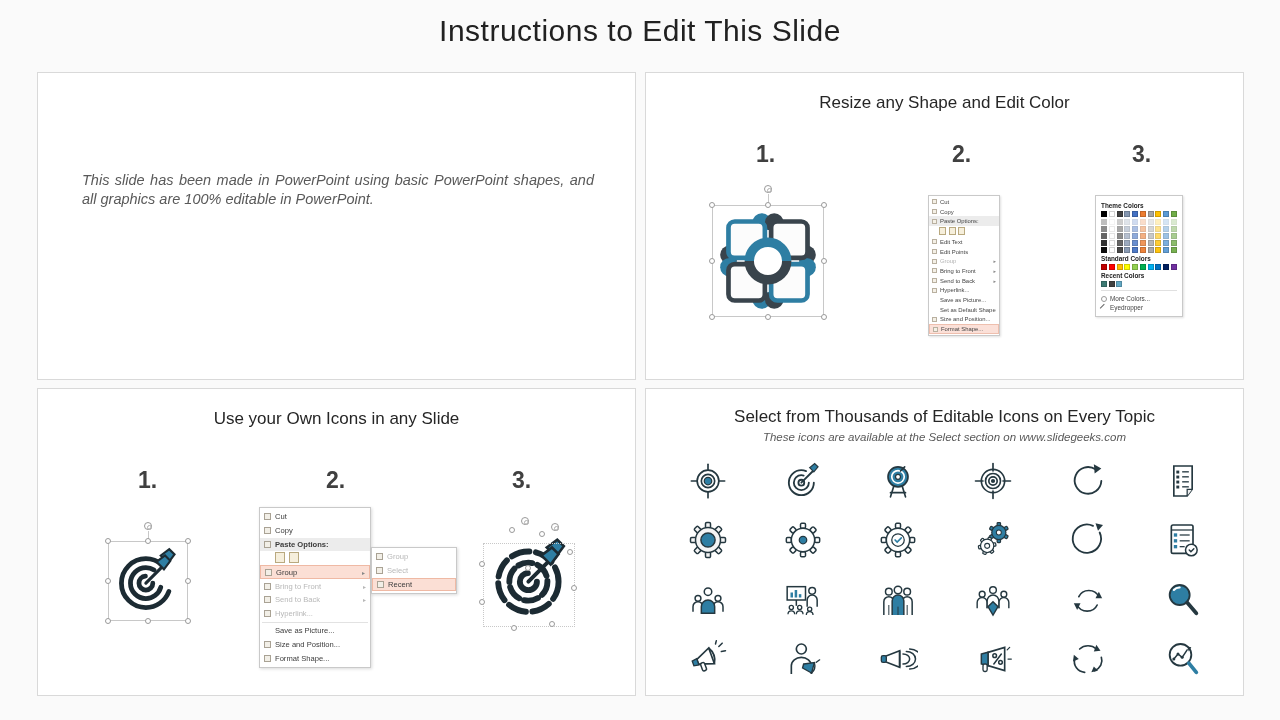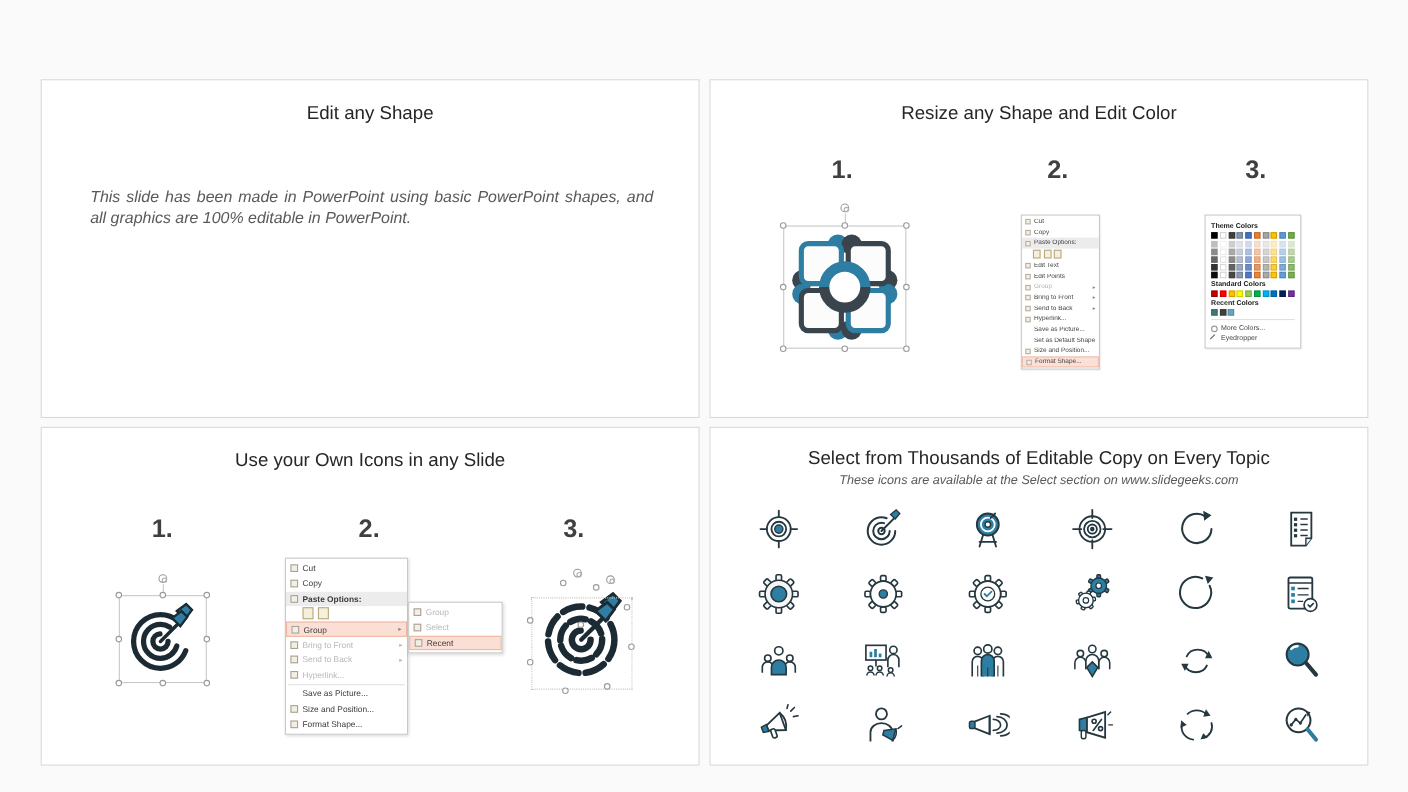--- a/index.html
+++ b/index.html
@@ -84,23 +84,23 @@
   #subtitle4 { position:absolute; top:42px; left:0; width:100%; text-align:center;
     font-size:11.5px; font-style:italic; color:#595959; }
 
   svg { display:block; }
 </style>
 </head>
 <body>
 
 <div id="stage">
 
+  <div id="main-title">Instructions to Edit This Slide</div>
 
   <div class="panel" id="p1">
-    <div class="panel-title">Edit any Shape</div>
     <div class="para" id="para1">This slide has been made in PowerPoint using basic PowerPoint shapes, and all graphics are 100% editable in PowerPoint.</div>
   </div>
 
   <div class="panel" id="p2">
     <div class="panel-title">Resize any Shape and Edit Color</div>
 
     <div class="stepnum" style="left:110px;top:68px;">1.</div>
     <div class="stepnum" style="left:306px;top:68px;">2.</div>
     <div class="stepnum" style="left:486px;top:68px;">3.</div>
 
@@ -408,21 +408,21 @@
         <circle cx="30" cy="34" r="14.5" fill="none" stroke="#1c2b33" stroke-width="4.5" stroke-dasharray="11 4" stroke-linecap="round"></circle>
         <circle cx="30" cy="34" r="6.5" fill="none" stroke="#1c2b33" stroke-width="4.5" stroke-dasharray="30 11" stroke-linecap="round"></circle>
         <line x1="30" y1="34" x2="50" y2="14" stroke="#1c2b33" stroke-width="3" stroke-linecap="round"></line>
         <polygon points="44,8 52,2 57,7 51,15" fill="#2E7EA3" stroke="#1c2b33" stroke-width="2"></polygon>
         <polygon points="40,14 48,8 53,13 47,21" fill="#2E7EA3" stroke="#1c2b33" stroke-width="2"></polygon>
       </svg>
     </div>
   </div>
 
   <div class="panel" id="p4">
-    <div class="panel-title">Select from Thousands of Editable Copy on Every Topic</div>
+    <div class="panel-title">Select from Thousands of Editable Icons on Every Topic</div>
     <div id="subtitle4">These icons are available at the Select section on www.slidegeeks.com</div>
 
     <div id="icon-grid">
 
       <div class="icell">
           <svg viewBox="0 0 48 48" width="40" height="40">
         <g stroke="#253840" stroke-width="2" fill="none" stroke-linecap="round">
           <circle cx="24" cy="24" r="13"></circle>
               <circle cx="24" cy="24" r="8"></circle>
           <line x1="24" y1="4" x2="24" y2="11"></line>

